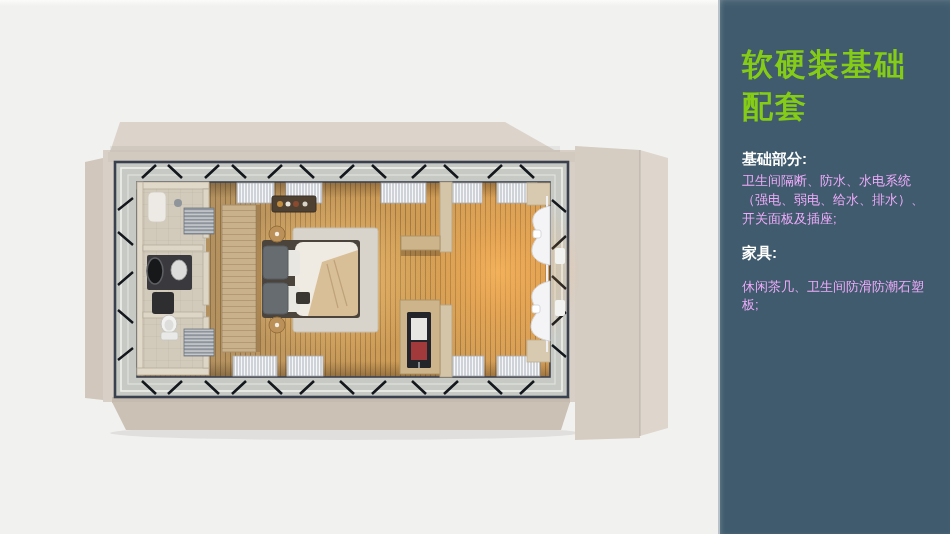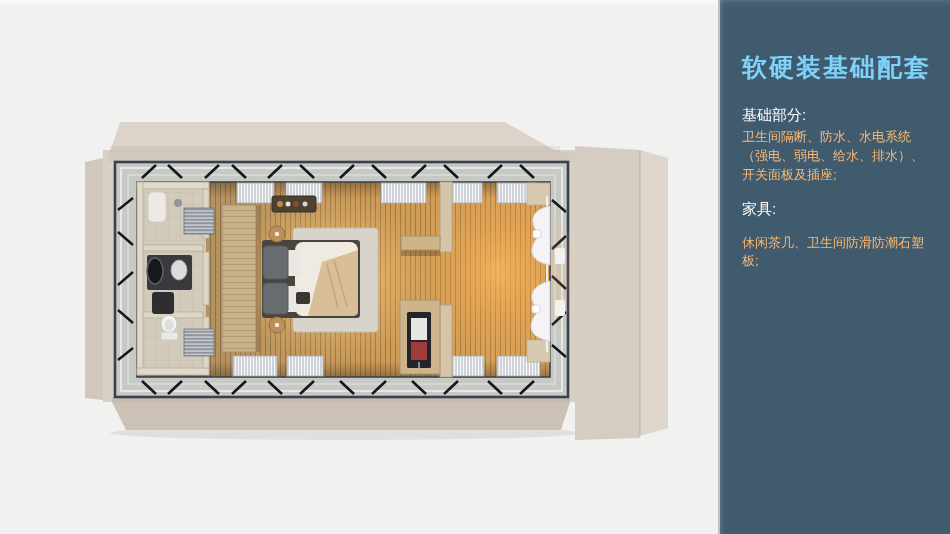--- a/index.html
+++ b/index.html
@@ -4,24 +4,24 @@
 <style>
   html,body{margin:0;padding:0;background:#e7e7e7;}
   .stage{position:relative;width:950px;height:534px;overflow:hidden;
          background:linear-gradient(#fbfbfa 0px,#f1f1f0 6px);
          font-family:"Liberation Sans","DejaVu Sans",sans-serif;}
   .floorplan{position:absolute;left:0;top:0;width:718px;height:534px;}
   .panel{position:absolute;left:718px;top:0;width:232px;height:534px;
          background:#3f5b6d;border-left:2px solid #b9c2c8;box-sizing:border-box;
          box-shadow:inset 3px 0 5px -2px rgba(255,255,255,.20), inset 0 6px 8px -5px rgba(255,255,255,.15);
          color:#fff;padding:44px 14px 0 22px;}
-  .panel-title{font-size:25px;font-weight:700;letter-spacing:2px;color:#7dd3fc;margin:7px 0 22px 0;}
+  .panel-title{font-size:31px;font-weight:700;letter-spacing:2px;color:#84cc16;margin:0 0 22px 0;}
   .section{margin-bottom:15px;}
-  .section h3{font-size:15px;font-weight:400;margin:0 0 3px 0;color:#ffffff;}
-  .section p{font-size:13px;line-height:1.45;margin:0;color:#fdba74;max-width:182px;
+  .section h3{font-size:15px;font-weight:700;margin:0 0 3px 0;color:#ffffff;}
+  .section p{font-size:13px;line-height:1.45;margin:0;color:#f0abfc;max-width:182px;
              word-break:break-all;}
 </style>
 </head>
 <body>
 
 <div class="stage">
 
   <svg class="floorplan" viewBox="0 0 718 534">
     <defs>
       <linearGradient id="floorGrad" x1="0" y1="0" x2="1" y2="0">

